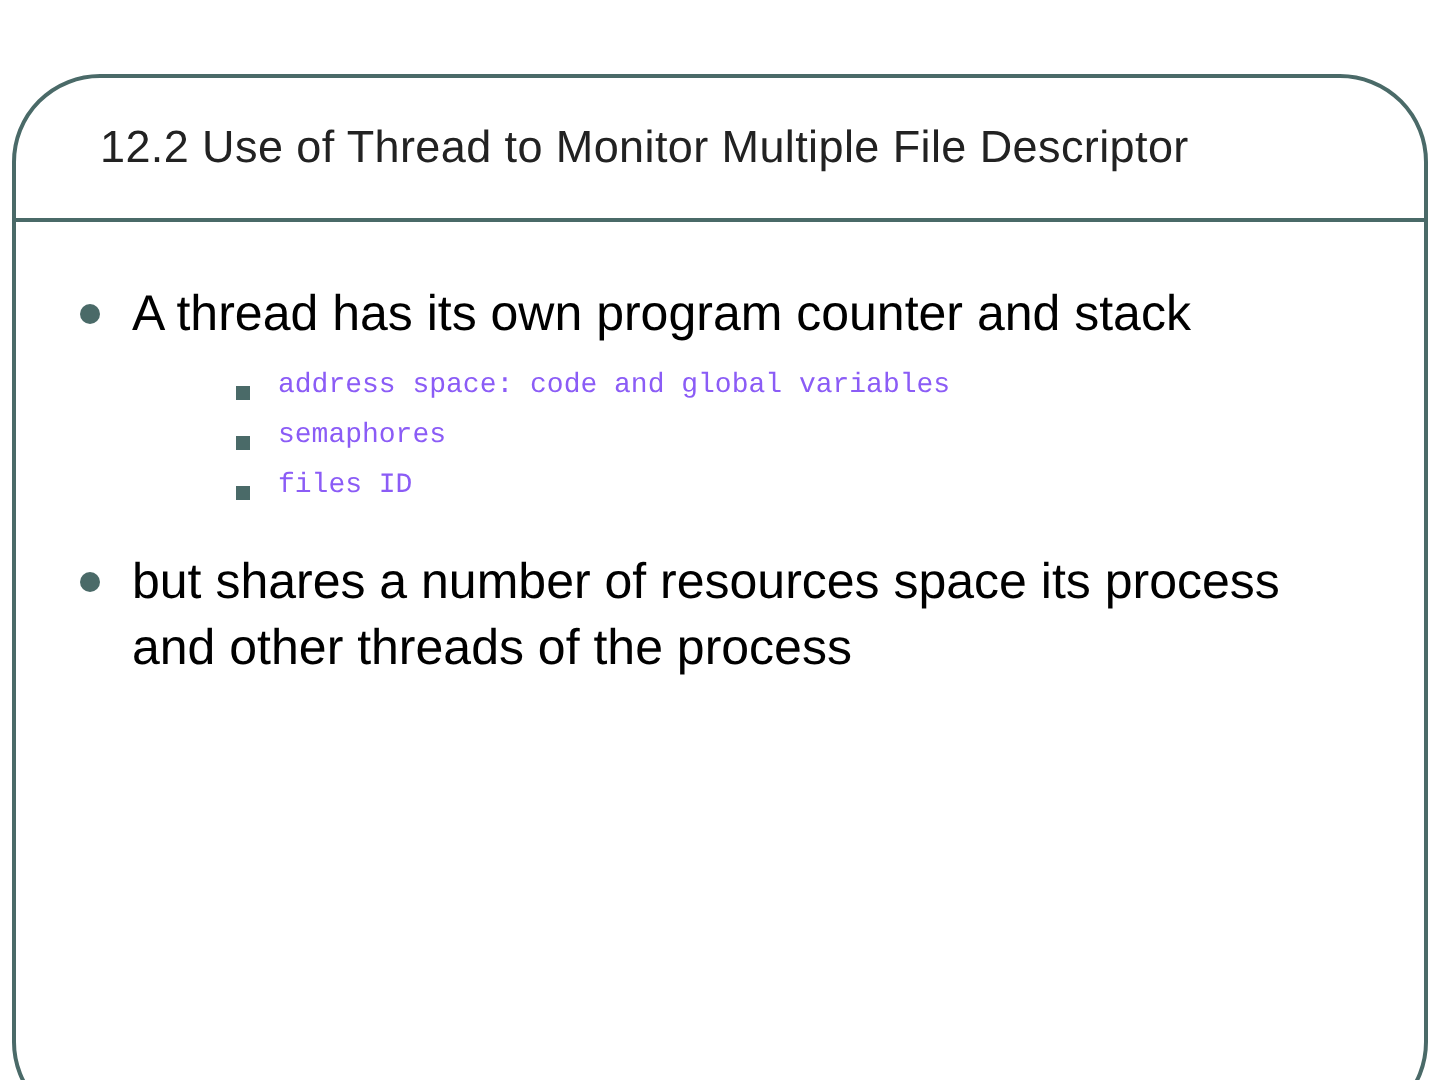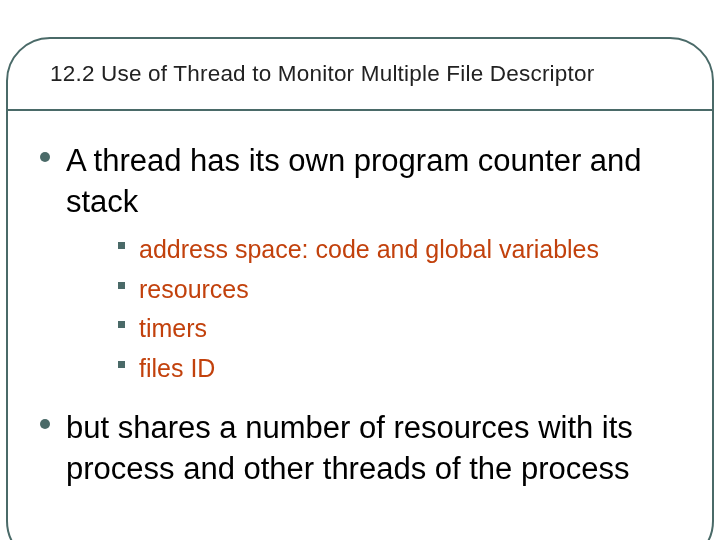--- a/index.html
+++ b/index.html
@@ -55,44 +55,45 @@
   .lvl1 .dot {
     width: 10px;
     height: 10px;
     border-radius: 50%;
     background: #4a6a68;
     flex: 0 0 auto;
     margin-top: 11px;
     margin-right: 16px;
   }
   .lvl1 .text {
-    font-size: 31px;
+    font-size: 25px;
     line-height: 1.32;
     color: #000;
   }
   .sublist {
     margin: 6px 0 22px 78px;
   }
   .lvl2 {
     display: flex;
     align-items: flex-start;
     margin-bottom: 6px;
   }
   .lvl2 .sq {
     width: 7px;
     height: 7px;
     background: #4a6a68;
     flex: 0 0 auto;
     margin-top: 9px;
     margin-right: 14px;
   }
   .lvl2 .text {
-    font-size: 25px;
+    font-size: 14px;
     line-height: 1.35;
-    color: #c2410c;
+    color: #8b5cf6;
+    font-family: Liberation Mono, monospace;
   }
 </style>
 </head>
 <body>
 
 <div class="slide">
   <div class="frame"></div>
   <div class="rule"></div>
 
   <div class="title-wrap">
@@ -106,31 +107,27 @@
       <div class="text">A thread has its own program counter and stack</div>
     </div>
 
     <div class="sublist">
       <div class="lvl2">
         <div class="sq"></div>
         <div class="text">address space: code and global variables</div>
       </div>
       <div class="lvl2">
         <div class="sq"></div>
-        <div class="text">resources</div>
-      </div>
-      <div class="lvl2">
-        <div class="sq"></div>
-        <div class="text">timers</div>
+        <div class="text">semaphores</div>
       </div>
       <div class="lvl2">
         <div class="sq"></div>
         <div class="text">files ID</div>
       </div>
     </div>
 
     <div class="lvl1">
       <div class="dot"></div>
-      <div class="text">but shares a number of resources with its process and other threads of the process</div>
+      <div class="text">but shares a number of resources space its process and other threads of the process</div>
     </div>
 
   </div>
 </div>
 
 </body></html>

